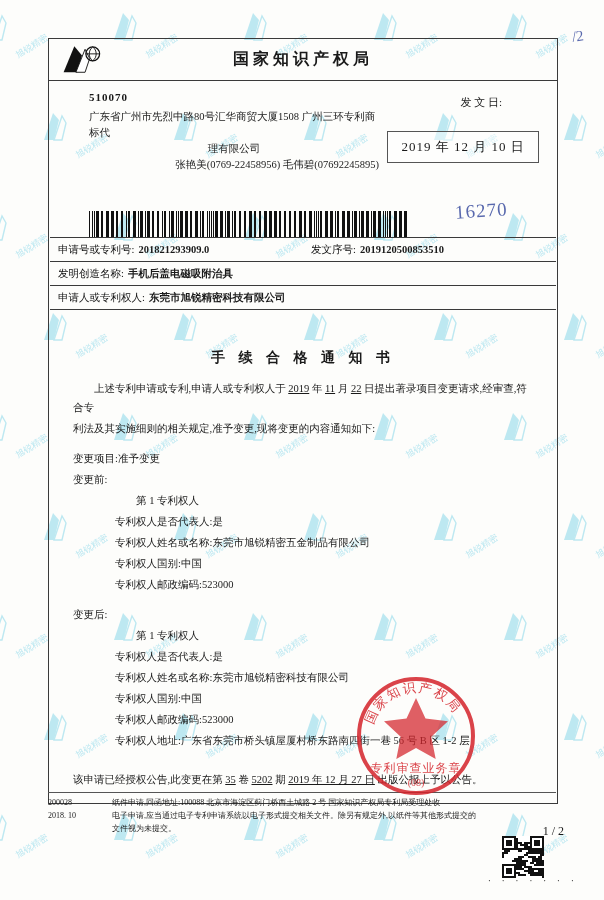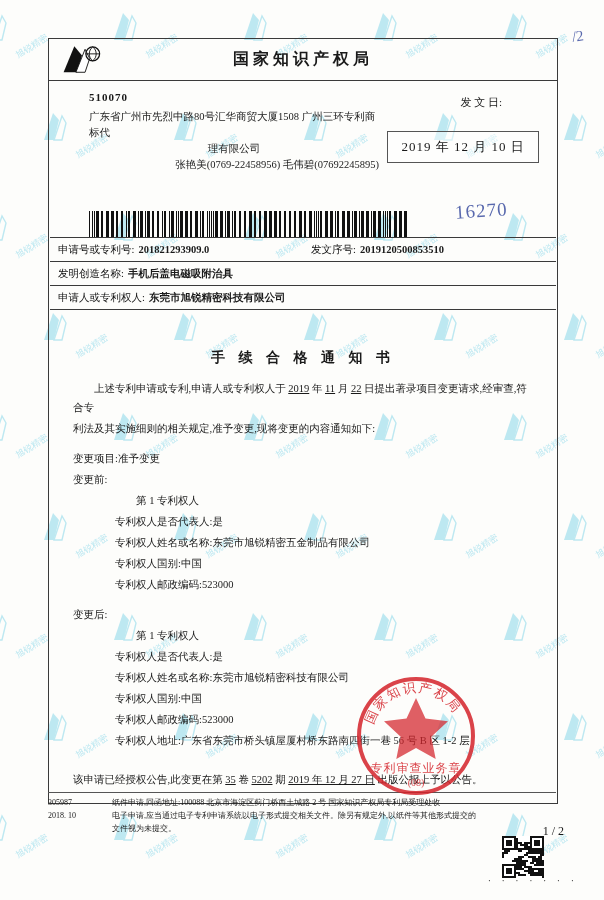--- a/index.html
+++ b/index.html
@@ -785,21 +785,21 @@
         <textPath href="#sealArcTop" startOffset="8%">国家知识产权局</textPath>
       </text>
       <text x="64" y="100" text-anchor="middle" font-size="12" fill="#d4232a" font-family="Liberation Serif, serif" letter-spacing="1">专利审查业务章</text>
       <text x="64" y="114" text-anchor="middle" font-size="10" fill="#d4232a" font-family="Liberation Serif, serif">(08)</text>
     </svg>
   </div>
 
   <div class="footer-rule"></div>
   <div class="footer">
     <div class="left">
-      <div>305987</div>
+      <div>200028</div>
       <div>2018. 10</div>
     </div>
     <div class="right">
       <div>纸件申请,回函地址:100088 北京市海淀区蓟门桥西土城路 2 号          国家知识产权局专利局受理处收</div>
       <div>电子申请,应当通过电子专利申请系统以电子形式提交相关文件。除另有规定外,以纸件等其他形式提交的</div>
       <div>文件视为未提交。</div>
     </div>
   </div>
   <div class="page-num">1 / 2</div>
 

